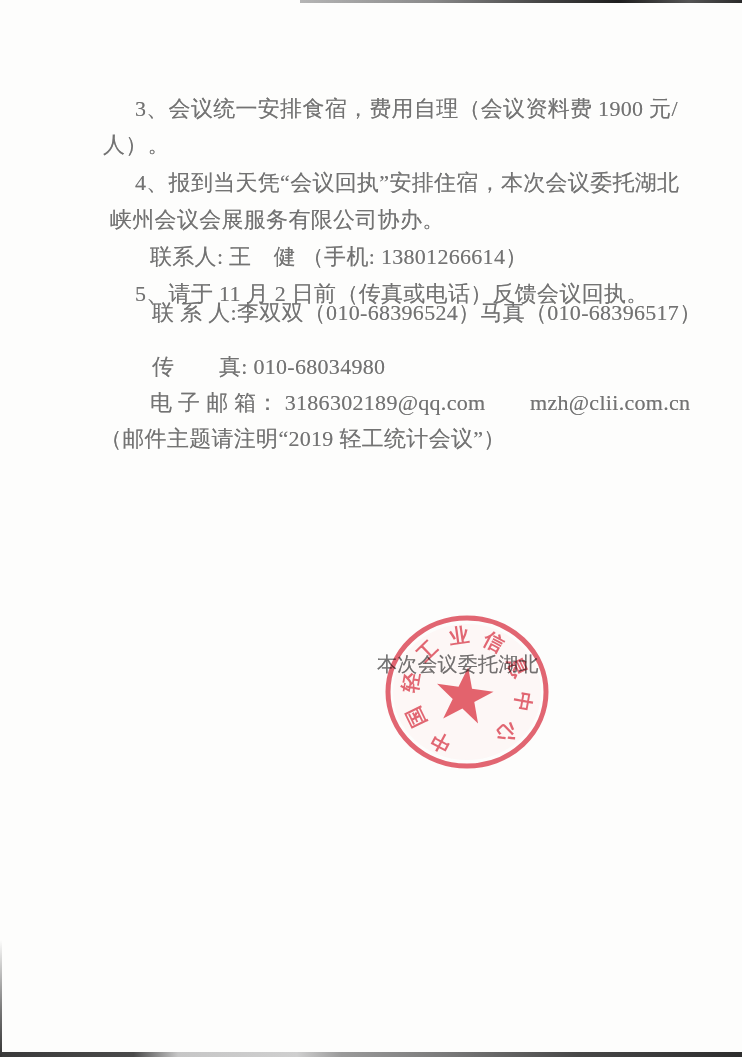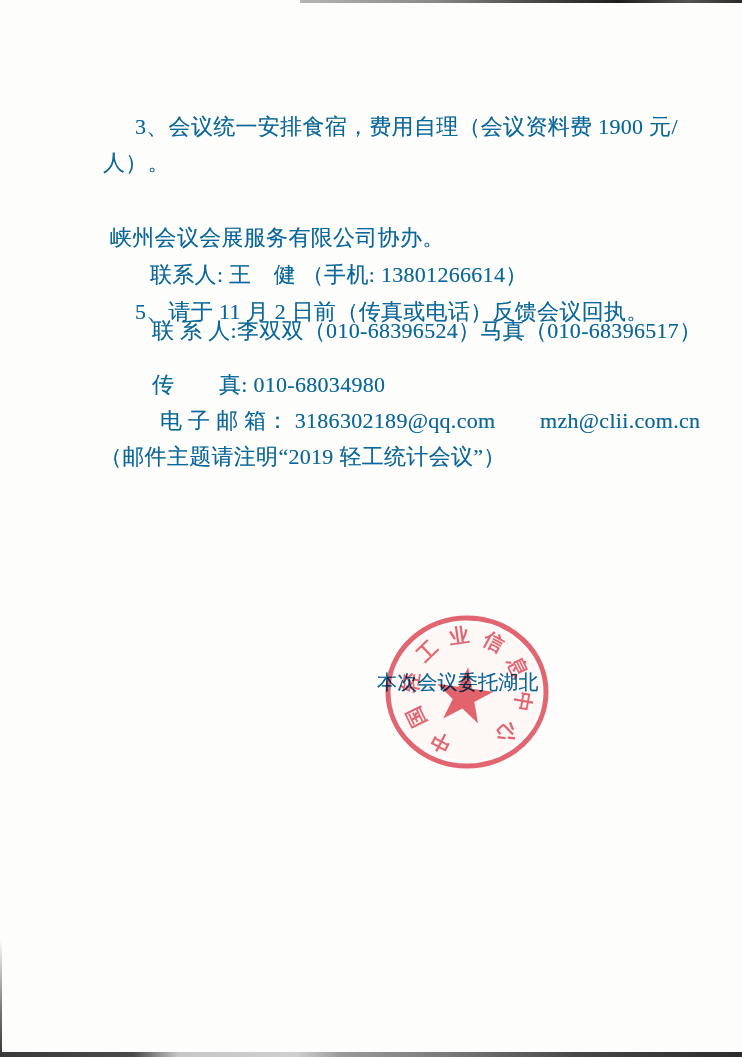--- a/index.html
+++ b/index.html
@@ -8,35 +8,34 @@
     width:742px;height:1057px;
     margin:0 auto;
     background:#fdfdfc;
     overflow:hidden;
     font-family:"Liberation Serif","DejaVu Serif",serif;
   }
   .doc-line{
     position:absolute;
     font-size:22px;
     line-height:28px;
-    color:#0369a1;
+    color:#737373;
     white-space:pre;
     letter-spacing:0.3px;
     text-shadow:0 0 0.6px rgba(70,70,70,0.45);
-    margin-top:18px;
   }
   #line-1{left:135px;top:95px;}
   #line-2{left:103px;top:131px;}
   #line-3{left:135px;top:169px;}
   #line-4{left:110px;top:206px;}
   #line-5{left:150px;top:243px;}
   #line-6{left:135px;top:280px;}
   #line-7{left:152px;top:299px;}
   #line-8{left:152px;top:353px;text-align:center;}
-  #line-9{left:160px;top:389px;}
+  #line-9{left:150px;top:389px;}
   #line-10{left:100px;top:425px;}
   #line-11{left:102px;top:510px;}
   #sig-org{left:377px;top:650px;font-size:20px;letter-spacing:0.2px;}
   #sig-date{left:366px;top:699px;}
   .seal-svg{
     position:absolute;left:0;top:0;
     width:742px;height:1057px;
     mix-blend-mode:multiply;
     pointer-events:none;
   }
@@ -63,20 +62,21 @@
 <body>
 
 <div class="page">
 
   <div class="edge-top"></div>
   <div class="edge-bottom"></div>
   <div class="edge-left"></div>
 
   <div class="doc-line" id="line-1">3、会议统一安排食宿，费用自理（会议资料费 1900 元/</div>
   <div class="doc-line" id="line-2">人）。</div>
+  <div class="doc-line" id="line-3">4、报到当天凭“会议回执”安排住宿，本次会议委托湖北</div>
   <div class="doc-line" id="line-4">峡州会议会展服务有限公司协办。</div>
   <div class="doc-line" id="line-5">联系人: 王　健 （手机: 13801266614）</div>
   <div class="doc-line" id="line-6">5、请于 11 月 2 日前（传真或电话）反馈会议回执。</div>
   <div class="doc-line" id="line-7">联 系 人:李双双（010-68396524）马真（010-68396517）</div>
   <div class="doc-line" id="line-8">传　　真: 010-68034980</div>
   <div class="doc-line" id="line-9">电 子 邮 箱： 3186302189@qq.com　　mzh@clii.com.cn</div>
   <div class="doc-line" id="line-10">（邮件主题请注明“2019 轻工统计会议”）</div>
 
   <div class="doc-line" id="sig-org">本次会议委托湖北</div>
 

